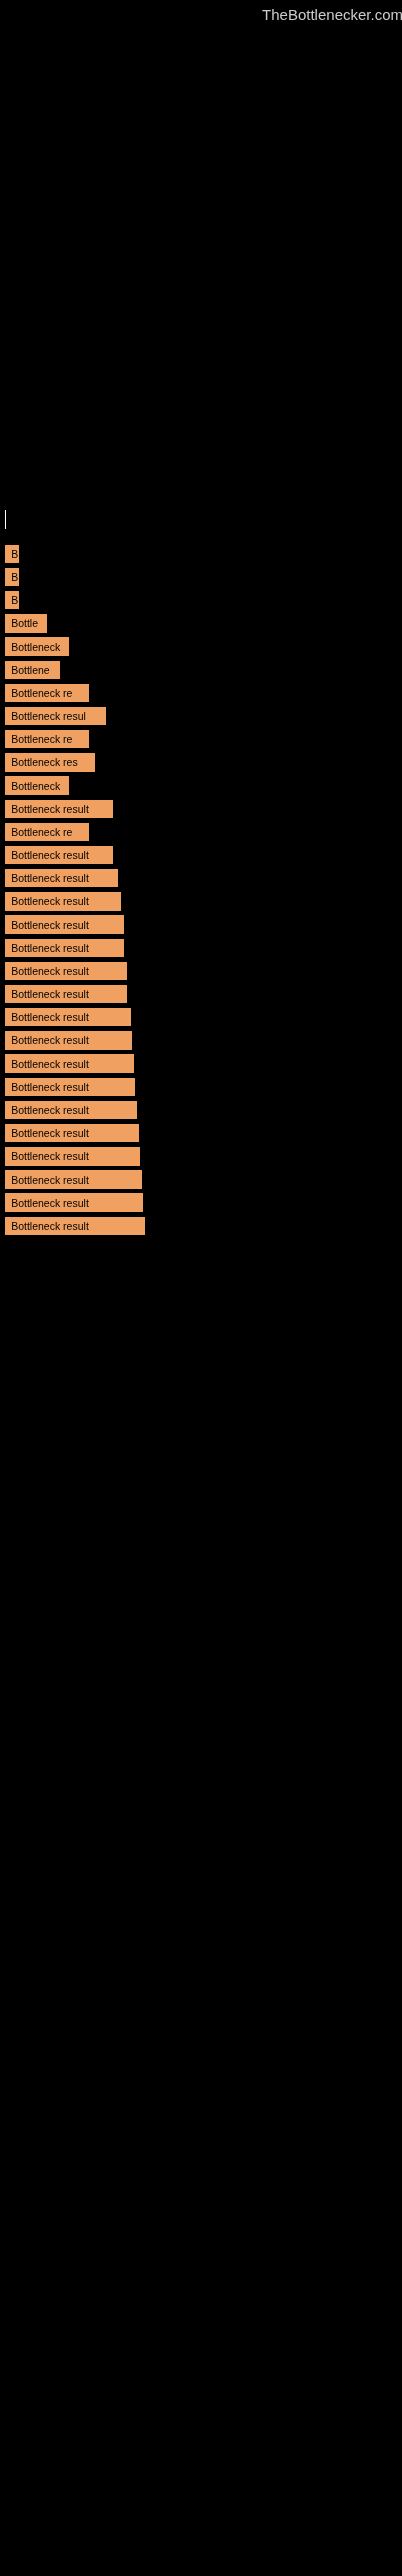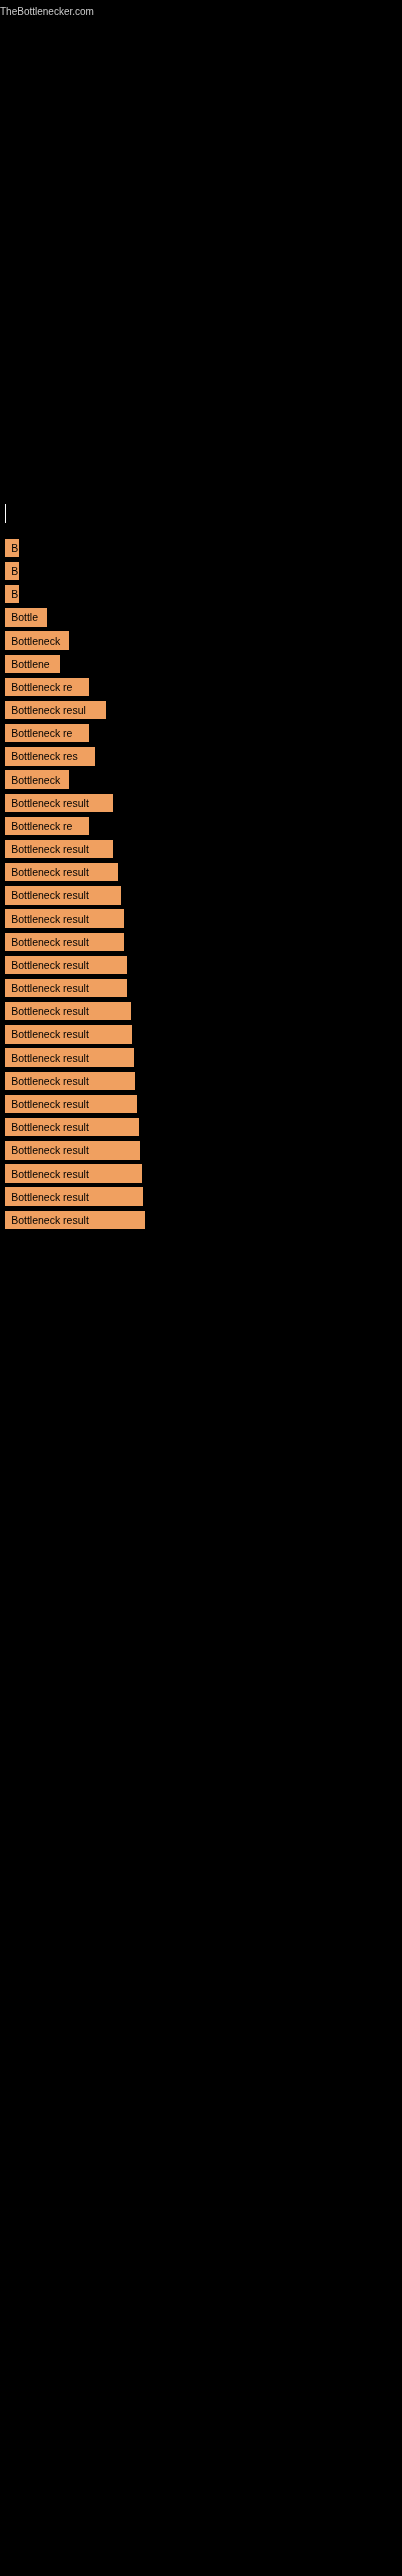--- a/index.html
+++ b/index.html
@@ -11,22 +11,22 @@
     body {
       background-color: #000000;
       width: 403px;
       min-height: 2576px;
       font-family: Arial, sans-serif;
       position: relative;
     }
 
     .site-title {
       color: #cccccc;
-      font-size: 10px;
-      text-align: left;
+      font-size: 15px;
+      text-align: right;
       padding-top: 6.4px;
       padding-bottom: 3.2px;
     }
 
     .result-item {
       display: block;
       background-color: #f0a060;
       color: #000000;
       font-size: 10.5px;
       font-weight: 500;

